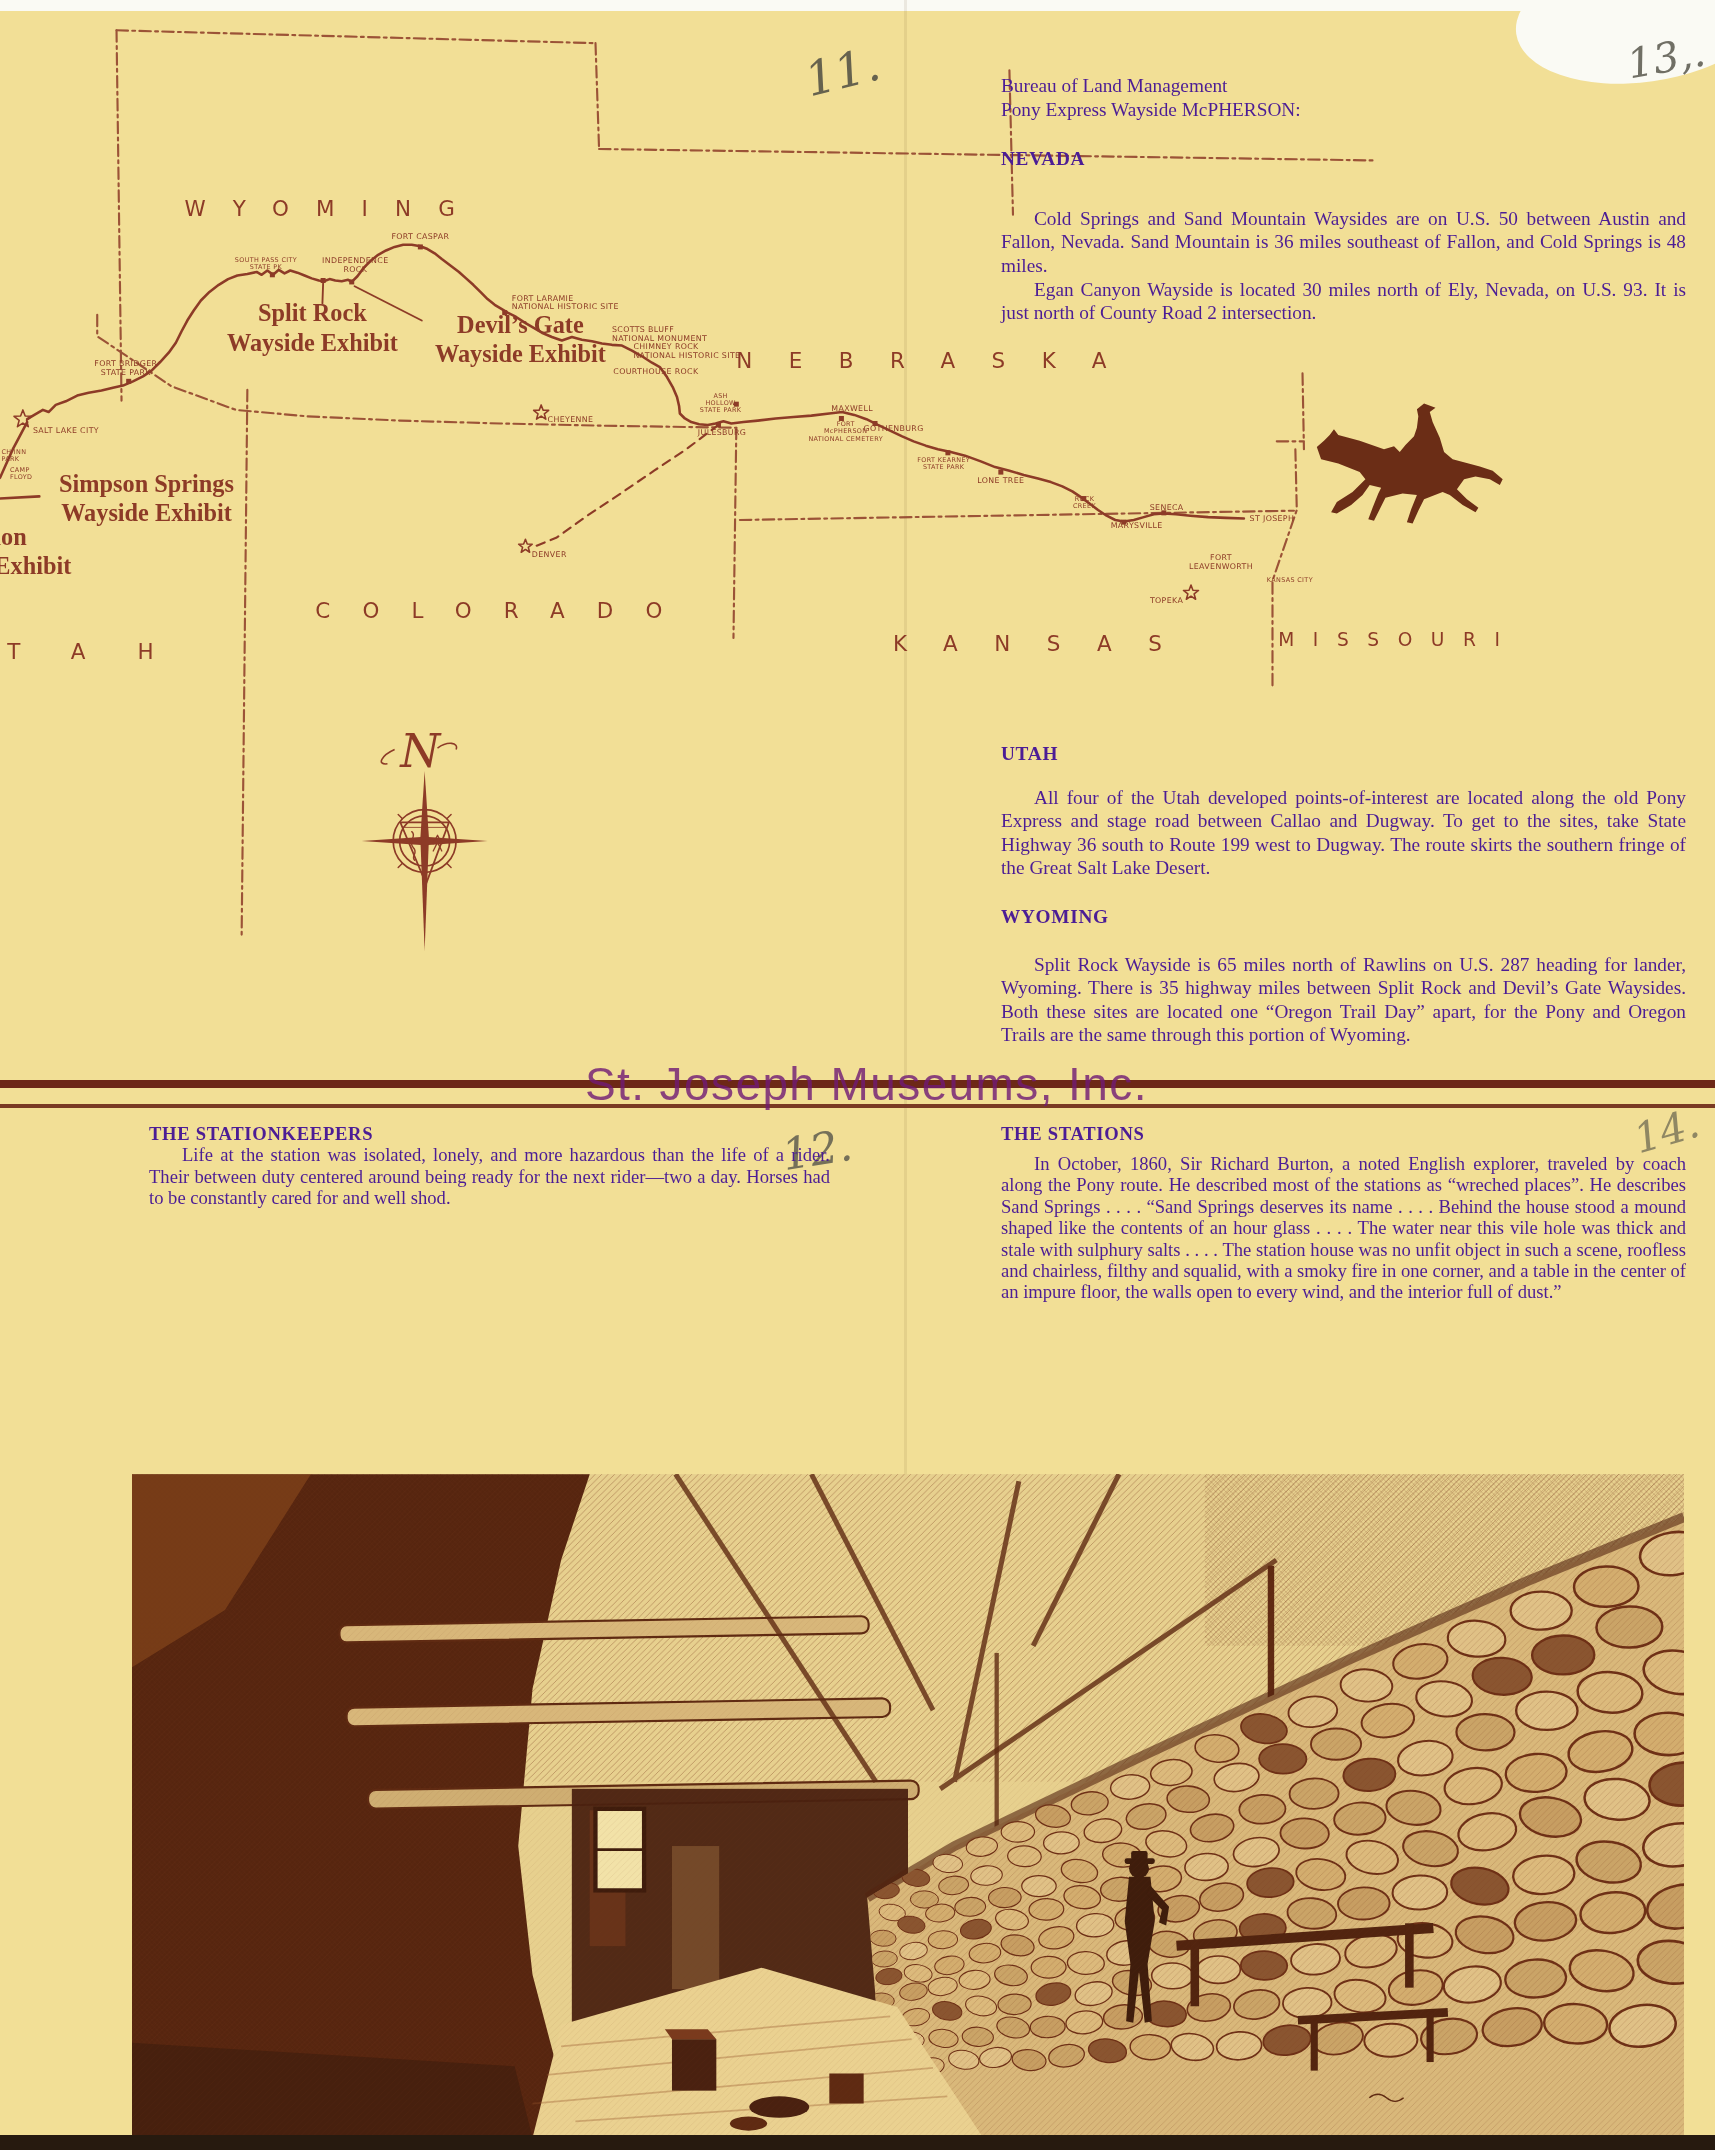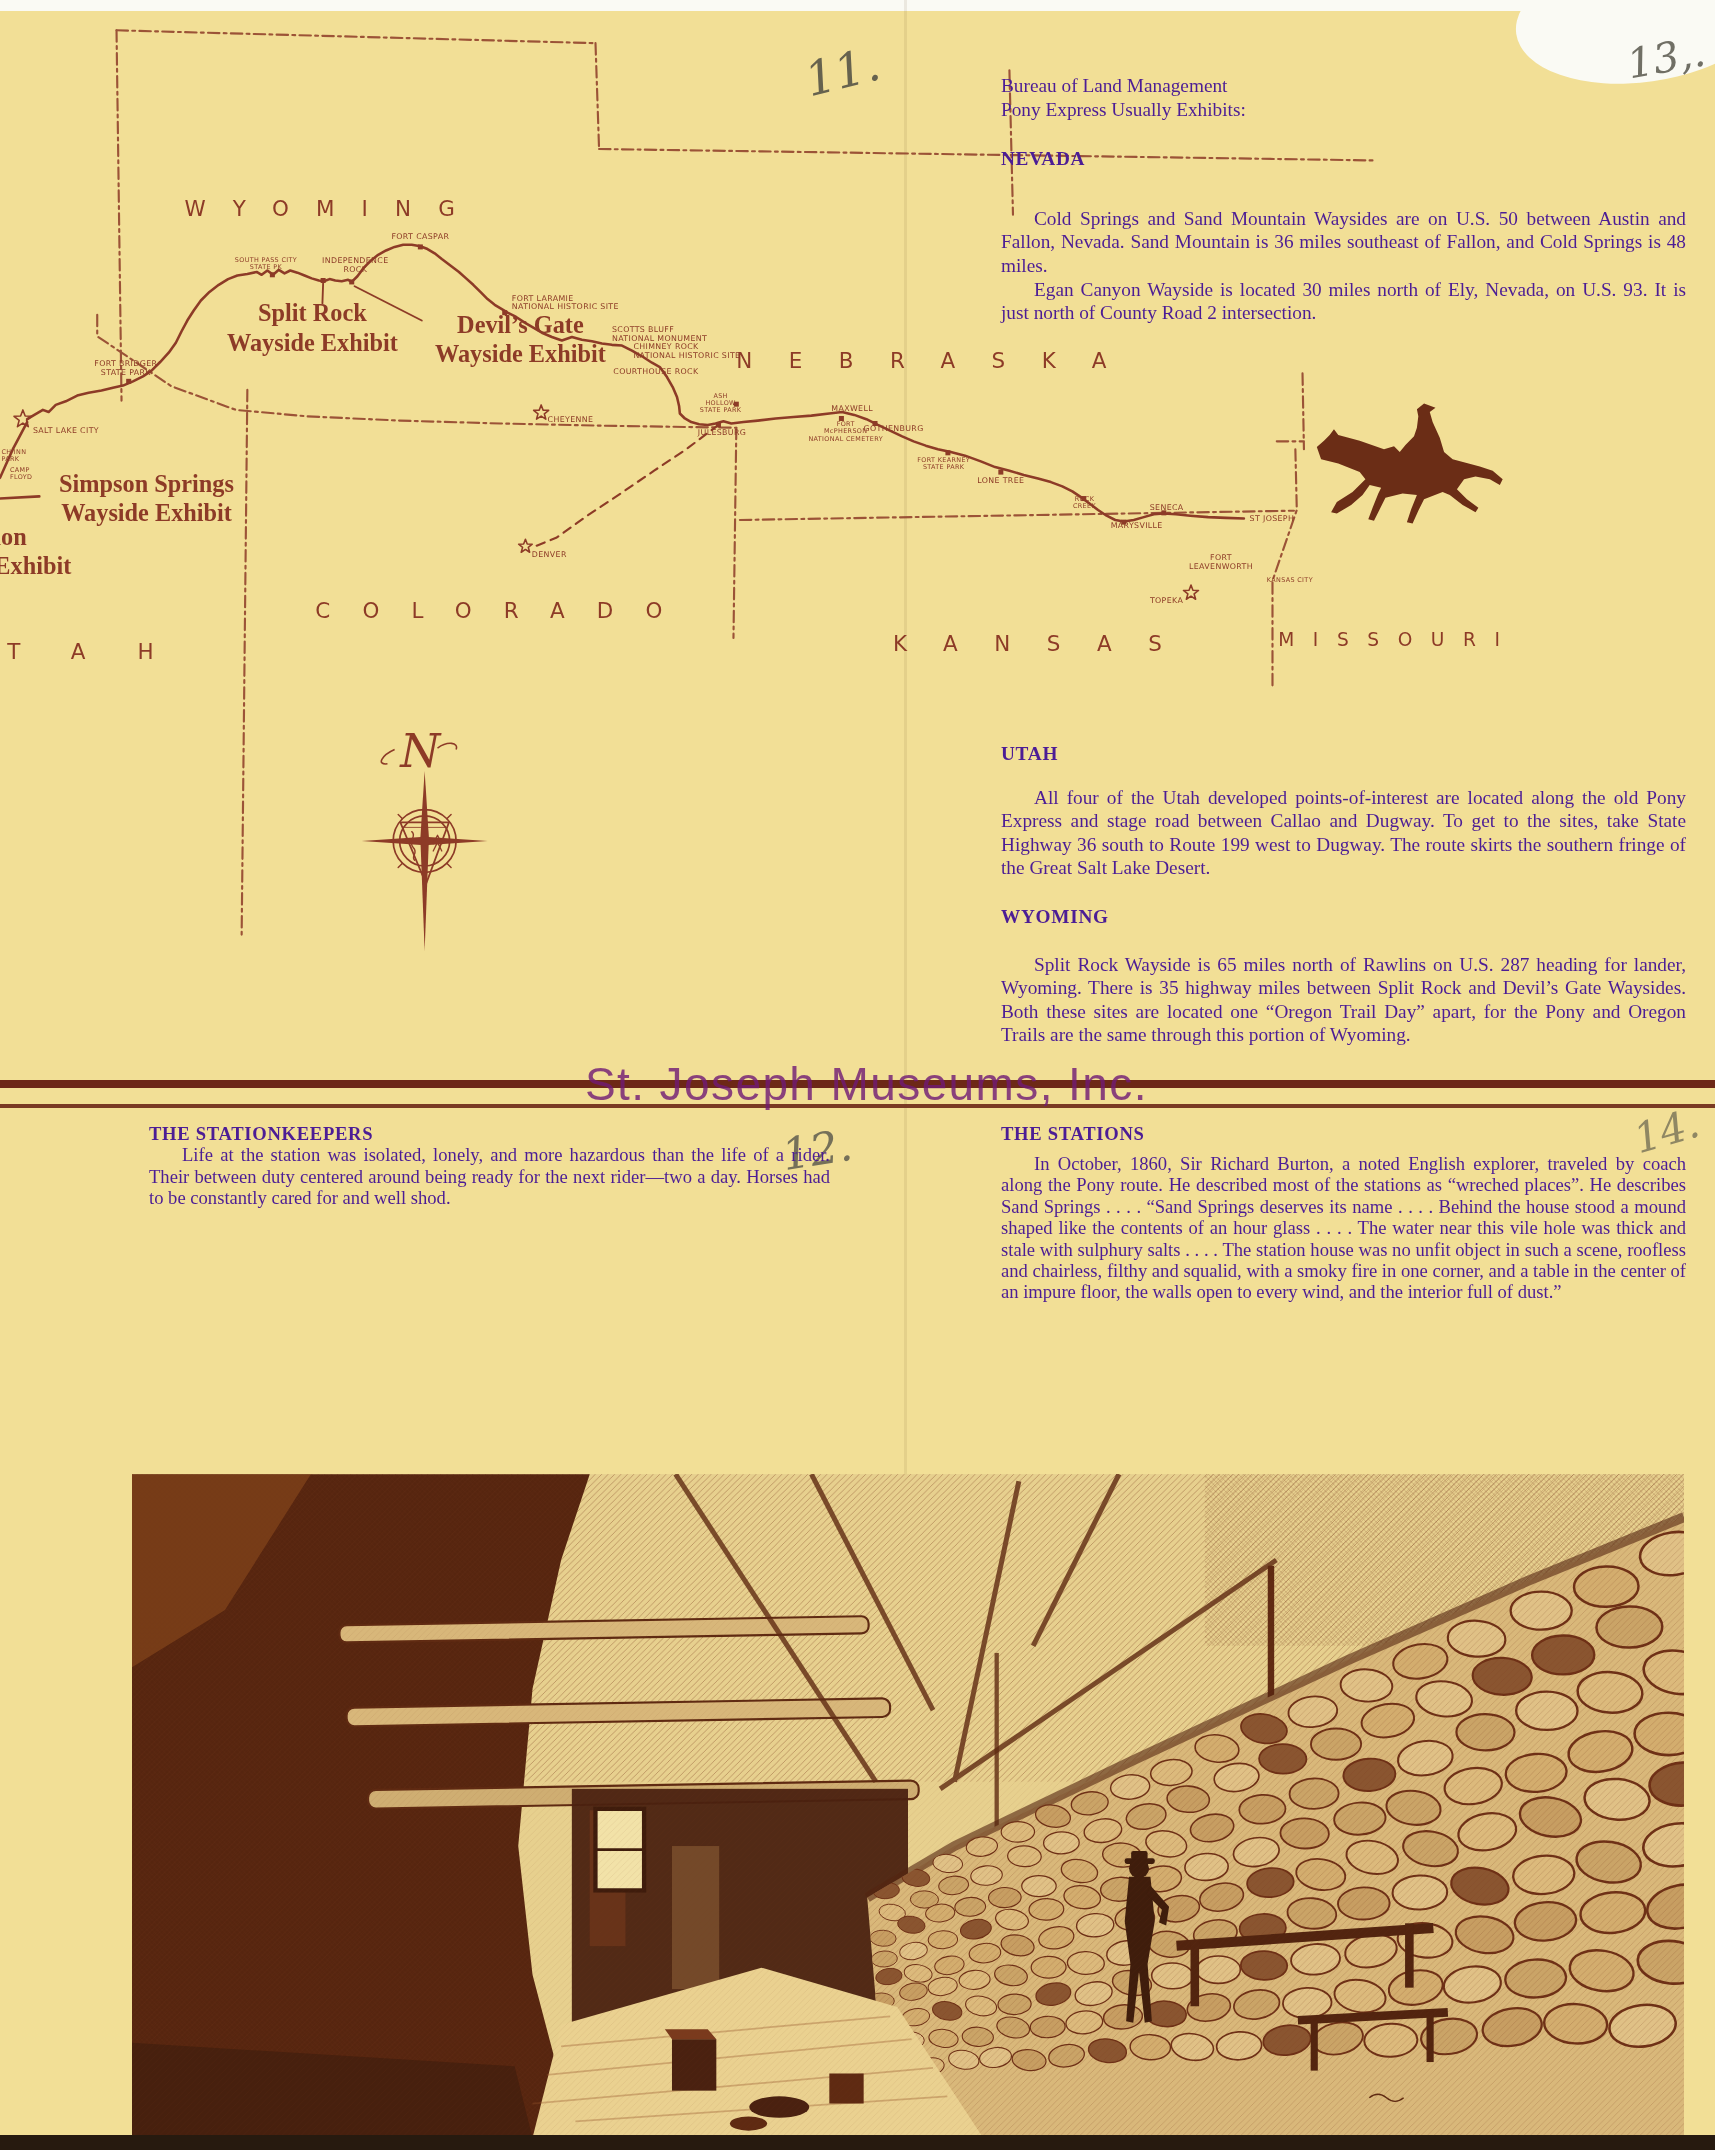--- a/index.html
+++ b/index.html
@@ -164,21 +164,21 @@
       <rect x="1512.5" y="693.5" width="7" height="7" fill="#8d3b27"></rect>
       <rect x="1568.5" y="726.5" width="7" height="7" fill="#8d3b27"></rect>
       <rect x="1624.5" y="713.5" width="7" height="7" fill="#8d3b27"></rect>
     </g>
 <text x="560" y="1072" fill="#8d3b27" font-size="64" font-style="italic" font-family="&quot;DejaVu Serif&quot;,serif">N</text>
     <path d="M552,1048 c-18,8 -26,22 -10,20 M612,1046 c14,-10 30,-8 26,2" stroke="#8d3b27" stroke-width="2.2" fill="none"></path>
   </svg>
 
 <div id="right-top" class="textblock">
   <div>Bureau of Land Management</div>
-  <div>Pony Express Usually Exhibits:</div>
+  <div>Pony Express Wayside McPHERSON:</div>
   <div class="h bhead">NEVADA</div>
   <p class="p1">Cold Springs and Sand Mountain Waysides are on U.S. 50 bet­ween Austin and Fallon, Nevada. Sand Mountain is 36 miles south­east of Fallon, and Cold Springs is 48 miles.</p>
   <p>Egan Canyon Wayside is located 30 miles north of Ely, Nevada, on U.S. 93. It is just north of County Road 2 intersection.</p>
 </div>
 
 <div id="utah-block" class="textblock">
   <div class="bhead">UTAH</div>
   <p>All four of the Utah developed points-of-interest are located along the old Pony Express and stage road between Callao and Dugway. To get to the sites, take State Highway 36 south to Route 199 west to Dugway. The route skirts the southern fringe of the Great Salt Lake Desert.</p>
 </div>
 

